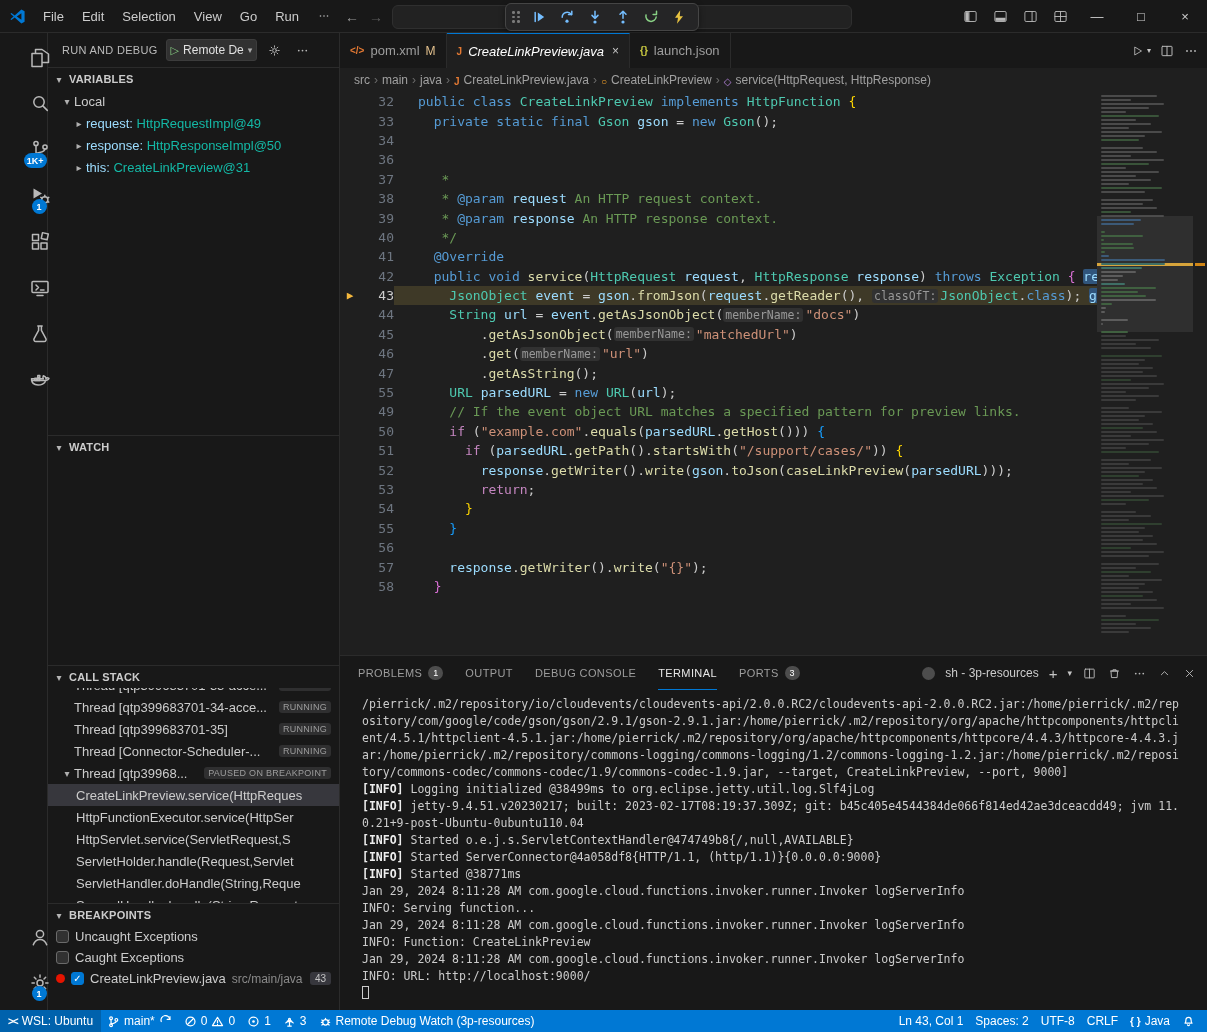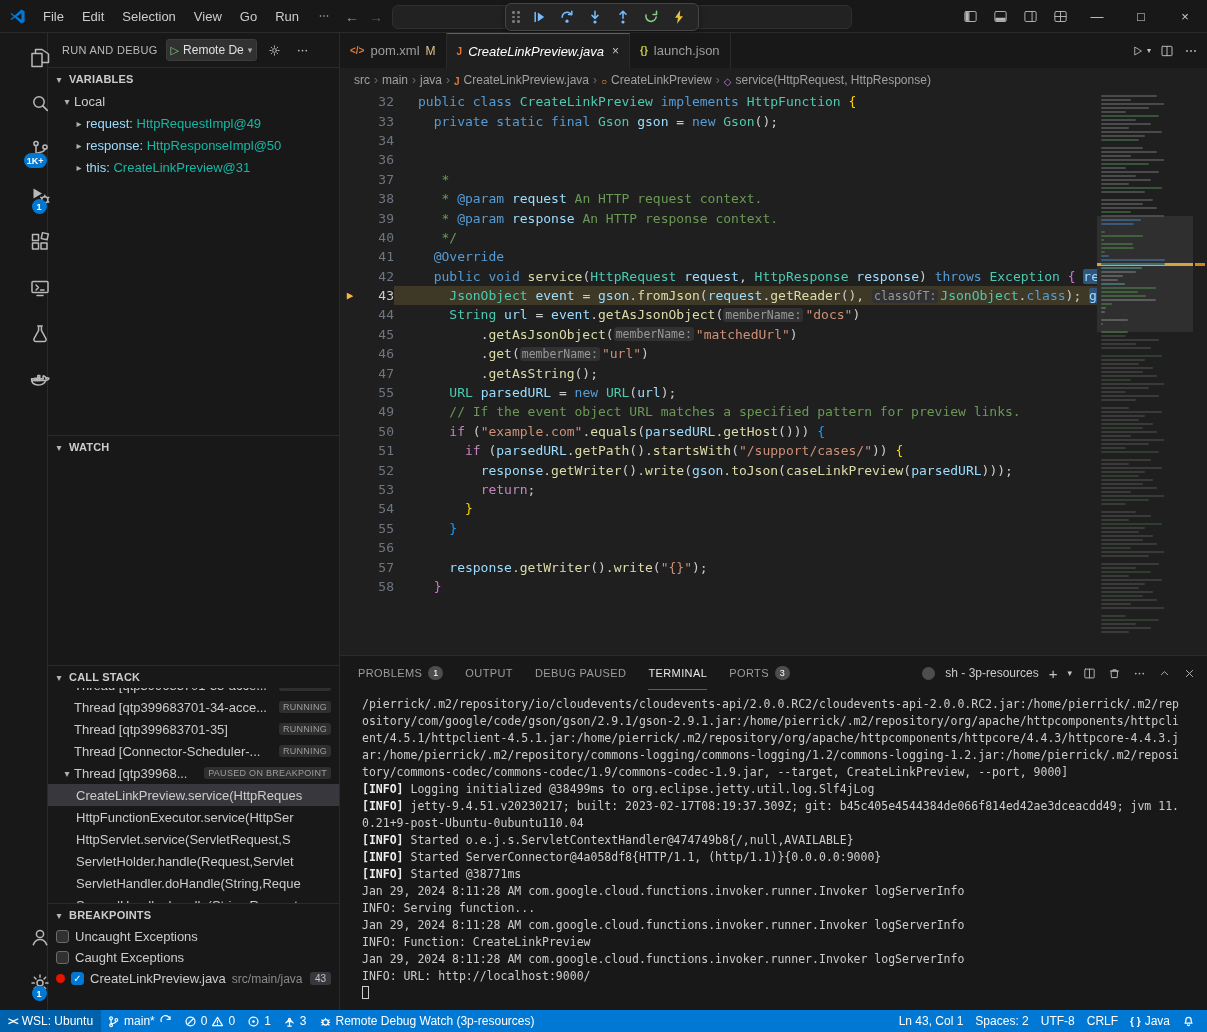--- a/index.html
+++ b/index.html
@@ -814,21 +814,21 @@
       <div id="panel-tabs-row">
         <div id="panel-tabs" style="display:flex">
             <div class="ptab">
               <span>PROBLEMS</span>
               <span class="ptab-badge">1</span>
             </div>
             <div class="ptab">
               <span>OUTPUT</span>
             </div>
             <div class="ptab">
-              <span>DEBUG PAUSED</span>
+              <span>DEBUG CONSOLE</span>
             </div>
             <div class="ptab active">
               <span>TERMINAL</span>
             </div>
             <div class="ptab">
               <span>PORTS</span>
               <span class="ptab-badge">3</span>
             </div>
           </div>
         <div id="panel-actions">

